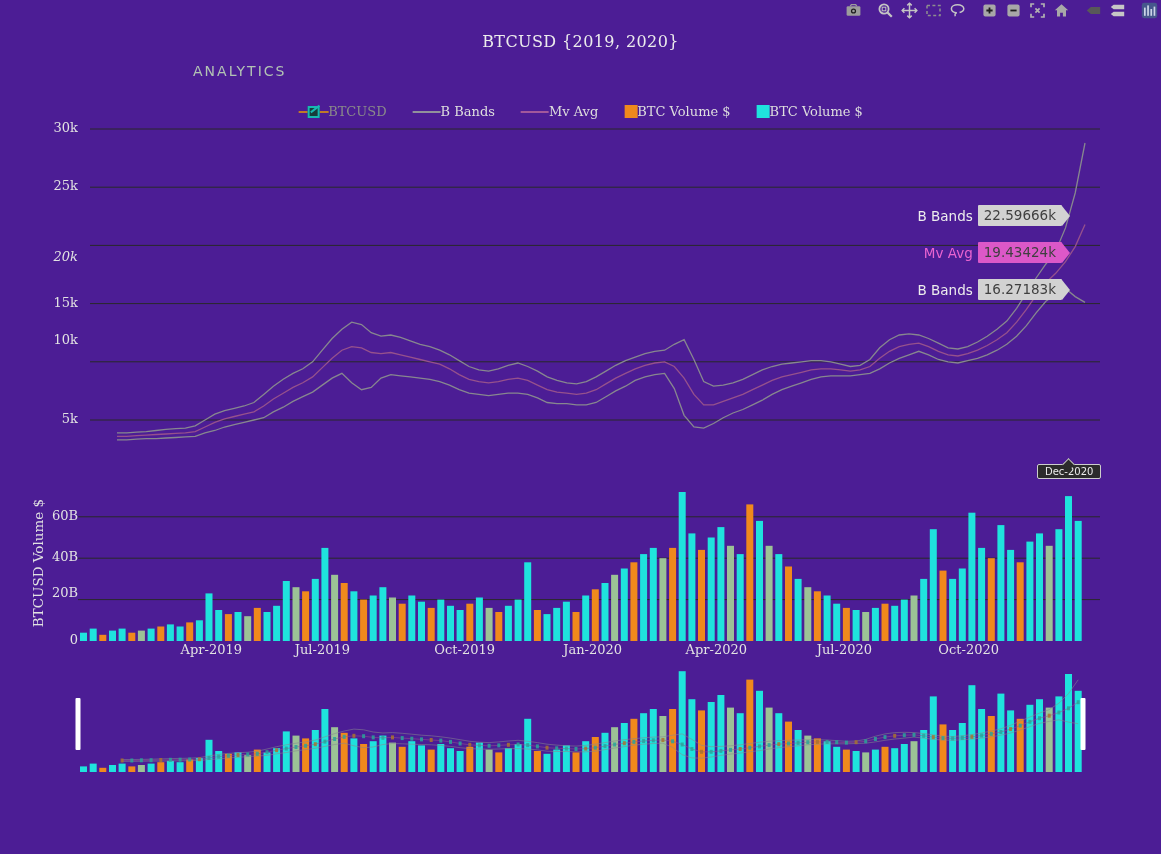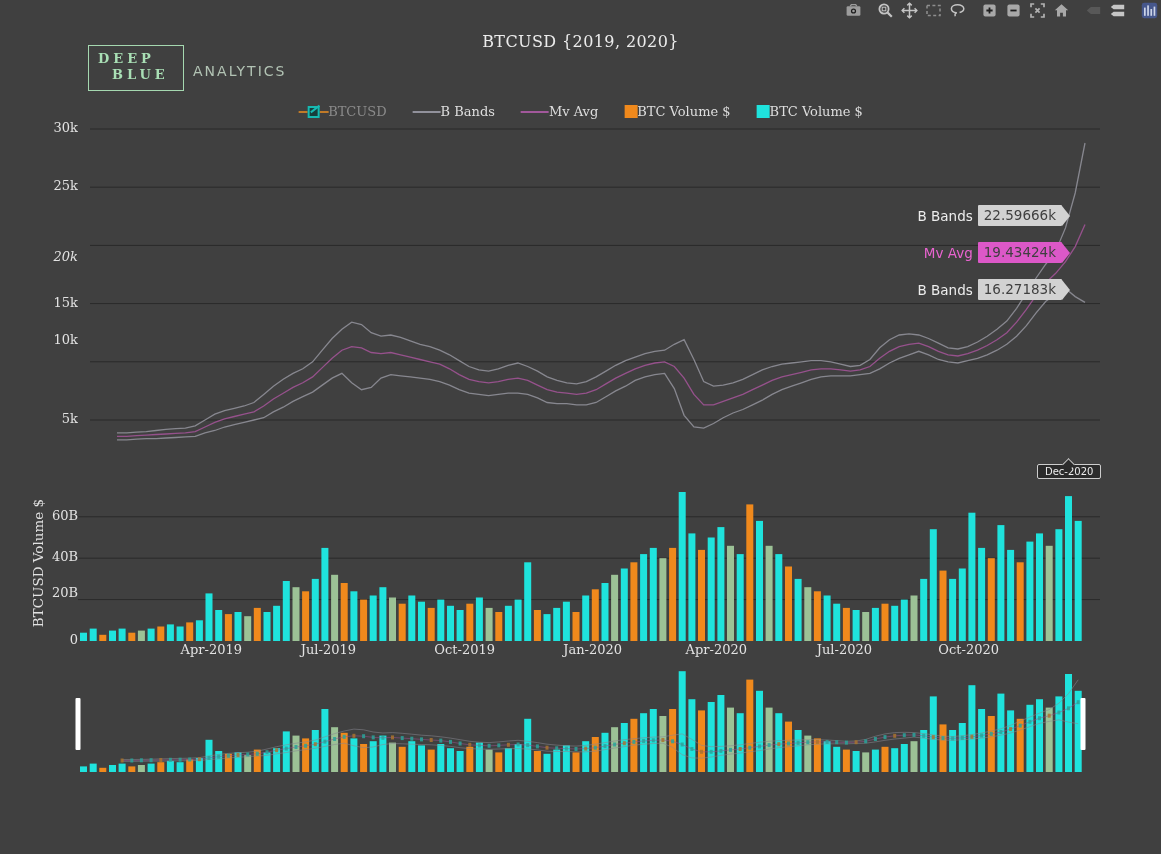--- a/index.html
+++ b/index.html
@@ -1,16 +1,16 @@
 <!DOCTYPE html>
 <html><head>
 <meta charset="utf-8">
 <style>
   html,body{margin:0;padding:0;background:#1e1e1e;}
-  .app{position:relative;width:1161px;height:854px;background:#404040;overflow:hidden;
+  .app{position:relative;width:1161px;height:854px;background:#4c1d95;overflow:hidden;
        font-family:"DejaVu Serif","Liberation Serif",serif;}
   svg.layer{position:absolute;left:0;top:0;}
   
   .toolbar{position:absolute;top:2px;right:3px;display:flex;align-items:center;z-index:5;}
   .tbtn{width:17px;height:17px;margin-left:7px;display:flex;align-items:center;justify-content:center;cursor:pointer;}
   .tbtn.ml{margin-left:15px;}
   
   .title{position:absolute;top:32px;left:0;width:1161px;text-align:center;font-size:16px;
          color:#ececec;letter-spacing:.4px;}
   .logo-box{position:absolute;left:88px;top:45px;width:94px;height:44px;border:1.5px solid #a5d8b0;}
@@ -126,24 +126,20 @@
           <rect x="0.8" y="0.8" width="15.4" height="15.4" rx="2.4" fill="#46578c"></rect>
           <rect x="3" y="5.6" width="1.7" height="8.2" fill="#ccd4e8"></rect>
           <rect x="6.2" y="3.4" width="1.7" height="10.4" fill="#ccd4e8"></rect>
           <rect x="9.4" y="7" width="1.7" height="6.8" fill="#ccd4e8"></rect>
           <rect x="12.6" y="4.6" width="1.7" height="9.2" fill="#ccd4e8"></rect>
         </svg>
     </div>
   </div>
 
   <div class="title">BTCUSD {2019, 2020}</div>
-  <div class="logo-box">
-    <div class="logo-l1">DEEP</div>
-    <div class="logo-l2">BLUE</div>
-  </div>
   <div class="analytics">ANALYTICS</div>
 
   <div class="legend" id="legend">
       <div class="legend-item">
         <span class="lg-candle">
           <span class="cl"></span>
           <span class="cb"></span>
           <span class="cd"></span>
         </span>
         <span style="color: rgb(138, 138, 138);">BTCUSD</span>
@@ -499,21 +495,21 @@
       <div class="ytick" style="top: 178.2px;">25k</div>
       <div class="ytick" style="top: 249px; font-style: italic;">20k</div>
       <div class="ytick" style="top: 294.6px;">15k</div>
       <div class="ytick" style="top: 332px; text-align: right;">10k</div>
       <div class="ytick" style="top: 411px;">5k</div>
       <div class="ytick" style="top: 507.8px;">60B</div>
       <div class="ytick" style="top: 549.2px;">40B</div>
       <div class="ytick" style="top: 585px;">20B</div>
       <div class="ytick" style="top: 632px;">0</div>
       <div class="xtick" style="left: 158px;">Apr-2019</div>
-      <div class="xtick" style="left: 272px;">Jul-2019</div>
+      <div class="xtick" style="left: 266px;">Jul-2019</div>
       <div class="xtick" style="left: 411px;">Oct-2019</div>
       <div class="xtick" style="left: 538px;">Jan-2020</div>
       <div class="xtick" style="left: 663px;">Apr-2020</div>
       <div class="xtick" style="left: 788px;">Jul-2020</div>
       <div class="xtick" style="left: 915px;">Oct-2020</div>
     </div>
   <div class="vol-label">BTCUSD Volume $</div>
 
   <div id="ptags">
       <div class="ptag-row" style="top: 205px; right: 91px;">

